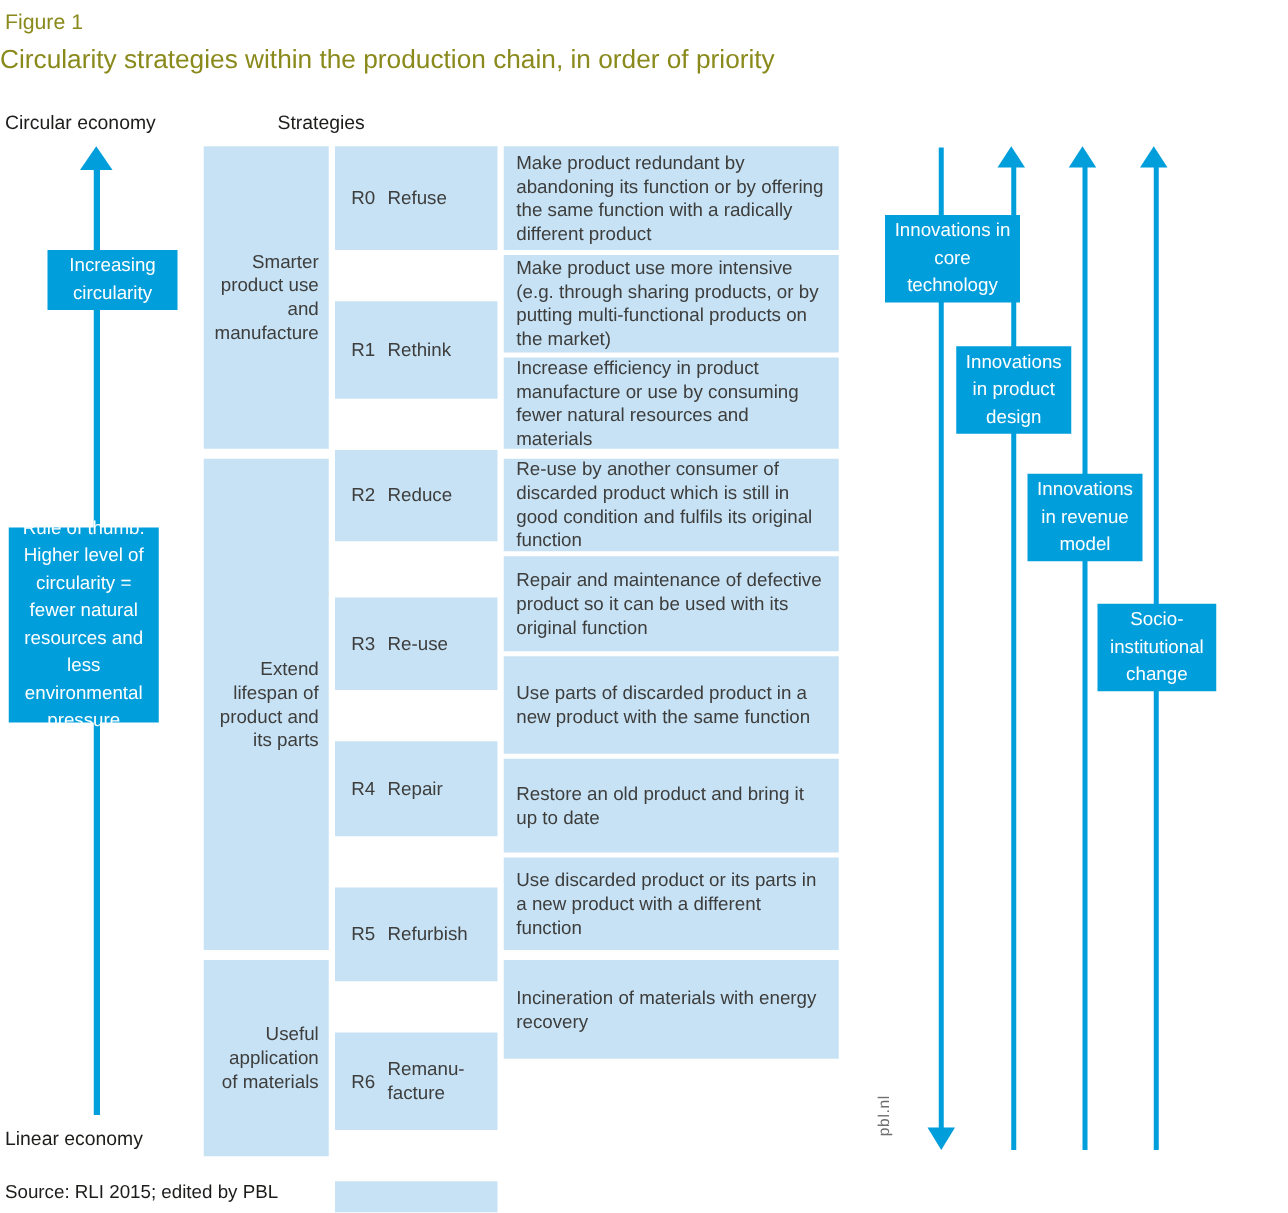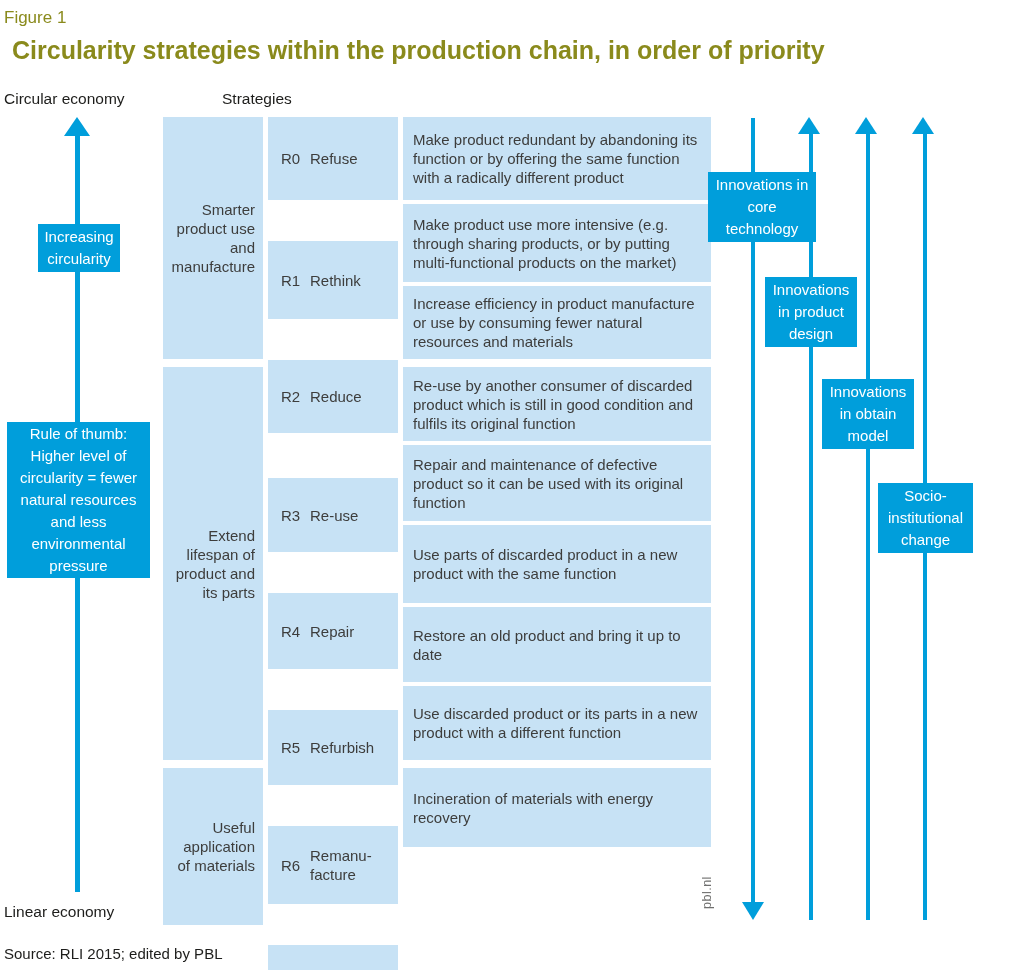--- a/index.html
+++ b/index.html
@@ -9,21 +9,21 @@
     --text-dark:#3D3D3C;
   }
   *{box-sizing:border-box;}
   html,body{margin:0;padding:0;background:#fff;}
   .page{
     position:relative;width:1030px;height:970px;background:#fff;
     font-family:"Liberation Sans",sans-serif;color:var(--text-dark);
     overflow:hidden;
   }
   .fig-label{position:absolute;left:4px;top:8px;font-size:17px;color:var(--title-olive);}
-  .fig-title{position:absolute;left:12px;top:36px;font-size:25px;font-weight:bold;color:var(--title-olive);}
+  .fig-title{position:absolute;left:0;top:36px;font-size:21px;font-weight:normal;color:var(--title-olive);}
   .axis-label{position:absolute;font-size:15.5px;color:#1d1d1b;}
   .lbl-circular{left:4px;top:90px;}
   .lbl-strategies{left:222px;top:90px;}
   .lbl-linear{left:4px;top:903px;}
   .source{position:absolute;left:4px;top:945px;font-size:15px;color:#1d1d1b;}
 
   
   .vline{position:absolute;background:var(--accent-blue);}
   .tri{position:absolute;width:0;height:0;}
   .tri.up{border-left:13px solid transparent;border-right:13px solid transparent;border-bottom:19px solid var(--accent-blue);}
@@ -34,21 +34,21 @@
   .bluebox{
     position:absolute;background:var(--accent-blue);color:#fff;
     display:flex;align-items:center;justify-content:center;text-align:center;
     font-size:15px;line-height:22px;padding:2px 4px;z-index:3;
   }
 
   
   .col{position:absolute;top:117px;display:flex;flex-direction:column;}
   .group-col{left:163px;width:100px;}
   .strat-col{left:268px;width:130px;gap:37px;}
-  .desc-col{left:403px;width:308px;}
+  .desc-col{left:403px;width:268px;}
   .cell{
     background:var(--cell-blue);display:flex;align-items:center;
     font-size:15px;line-height:19px;color:var(--text-dark);
   }
   .cell.group{justify-content:center;text-align:right;padding:0 8px;}
   .cell.strat{padding-left:13px;}
   .cell.strat .code{width:29px;flex:none;}
   .cell.strat .name{width:84px;}
   .cell.desc{padding:0 8px 0 10px;}
 
@@ -65,22 +65,22 @@
 
   <div class="fig-label">Figure 1</div>
   <div class="fig-title">Circularity strategies within the production chain, in order of priority</div>
 
   <div class="axis-label lbl-circular">Circular economy</div>
   <div class="axis-label lbl-strategies">Strategies</div>
   <div class="axis-label lbl-linear">Linear economy</div>
 
   <div class="tri up" style="left:64px;top:117px;"></div>
   <div class="vline" style="left:75px;top:133px;width:5px;height:759px;"></div>
-  <div class="bluebox" style="left:38px;top:200px;width:82px;height:48px;margin-top:24px;">Increasing circularity</div>
-  <div class="bluebox" style="left:7px;top:422px;width:143px;height:156px;">Rule of thumb: Higher level of circularity = fewer natural resources and less environmental pressure</div>
+  <div class="bluebox" style="left:38px;top:200px;width:104px;height:48px;">Increasing circularity</div>
+  <div class="bluebox" style="left:7px;top:422px;width:120px;height:156px;">Rule of thumb: Higher level of circularity = fewer natural resources and less environmental pressure</div>
 
   <div class="col group-col">
     <div class="cell group" style="height:242px;margin-bottom:8px;">
       <span>Smarter product use and manufacture</span>
     </div>
     <div class="cell group" style="height:393px;margin-bottom:8px;">
       <span>Extend lifespan of product and its parts</span>
     </div>
     <div class="cell group" style="height:157px;">
       <span>Useful application of materials</span>
@@ -167,19 +167,19 @@
   <div class="vline" style="left:809px;top:132px;width:4px;height:788px;"></div>
 
   <div class="tri up small" style="left:855px;top:117px;"></div>
   <div class="vline" style="left:866px;top:132px;width:4px;height:788px;"></div>
 
   <div class="tri up small" style="left:912px;top:117px;"></div>
   <div class="vline" style="left:923px;top:132px;width:4px;height:788px;"></div>
 
   <div class="bluebox" style="left:708px;top:172px;width:108px;height:70px;">Innovations in core technology</div>
   <div class="bluebox" style="left:765px;top:277px;width:92px;height:70px;">Innovations in product design</div>
-  <div class="bluebox" style="left:822px;top:379px;width:92px;height:70px;">Innovations in obtain model</div>
+  <div class="bluebox" style="left:822px;top:379px;width:92px;height:70px;">Innovations in revenue model</div>
   <div class="bluebox" style="left:878px;top:483px;width:95px;height:70px;">Socio-institutional change</div>
 
   <div class="watermark">pbl.nl</div>
 
   <div class="source">Source: RLI 2015; edited by PBL</div>
 </div>
 
 </body></html>

